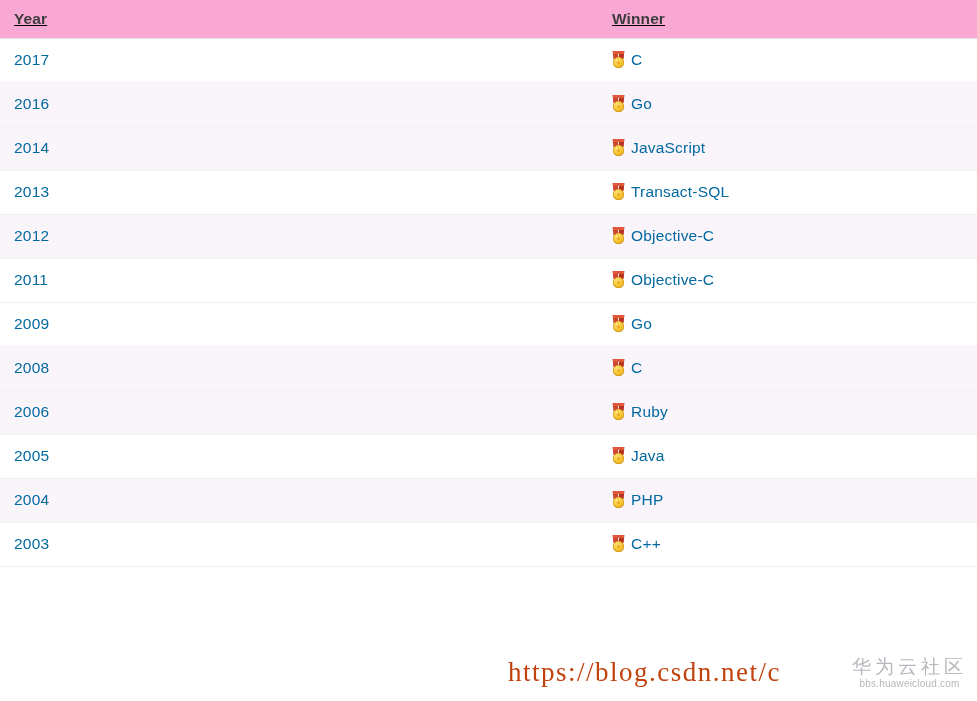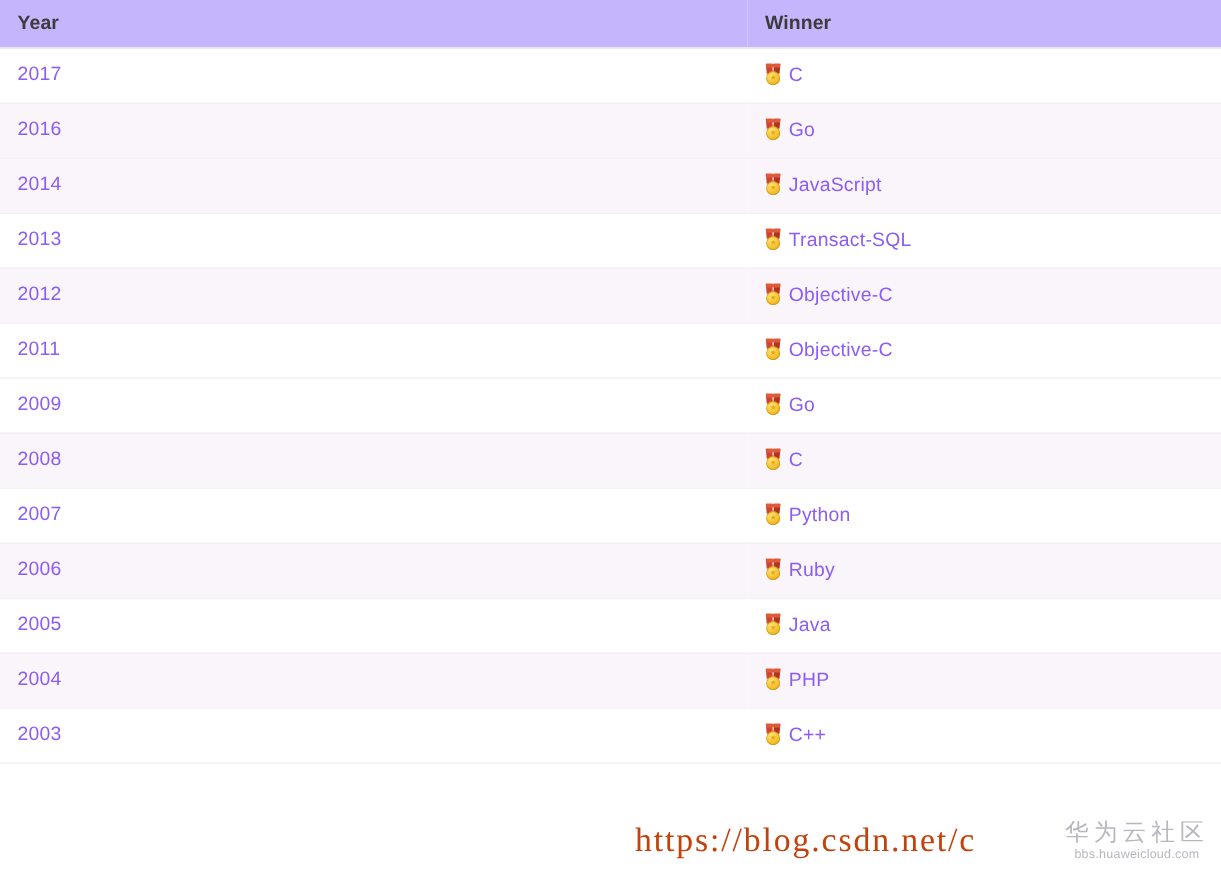--- a/index.html
+++ b/index.html
@@ -26,22 +26,23 @@
   table.winners-table {
     width: 977px;
     border-collapse: collapse;
     table-layout: fixed;
   }
 
   table.winners-table col.col-year  { width: 598px; }
   table.winners-table col.col-winner{ width: 379px; }
 
   thead tr.header-row {
-    background: #c4b5fd;
+    background: #f9a8d4;
     height: 38px;
+    text-decoration: underline;
   }
   thead th {
     text-align: left;
     font-size: 15.5px;
     font-weight: bold;
     color: #3c3c3c;
     padding: 0 0 0 14px;
     vertical-align: middle;
     border-bottom: 1px solid #e3e3e3;
     letter-spacing: 0.1px;
@@ -49,21 +50,21 @@
   thead th.th-winner { padding-left: 14px; }
 
   tbody tr.data-row {
     height: 44px;
   }
   tbody tr.row-odd  { background: #ffffff; }
   tbody tr.row-even { background: #faf5fa; }
 
   tbody td {
     font-size: 15.5px;
-    color: #8b5cf6;
+    color: #0369a1;
     padding: 0 0 0 14px;
     vertical-align: middle;
     border-bottom: 1px solid #f2eef2;
     letter-spacing: 0.2px;
   }
   tbody td.cell-winner {
     padding-left: 14px;
     white-space: nowrap;
   }
 
@@ -189,24 +190,20 @@
           <td class="cell-winner"><span class="medal-icon"><span class="ribbon-left"></span><span class="ribbon-right"></span><span class="ribbon-top"></span><span class="disc"></span><span class="star"></span></span><span class="winner-label">Objective-C</span></td>
         </tr>
         <tr class="data-row row-odd">
           <td class="cell-year">2009</td>
           <td class="cell-winner"><span class="medal-icon"><span class="ribbon-left"></span><span class="ribbon-right"></span><span class="ribbon-top"></span><span class="disc"></span><span class="star"></span></span><span class="winner-label">Go</span></td>
         </tr>
         <tr class="data-row row-even">
           <td class="cell-year">2008</td>
           <td class="cell-winner"><span class="medal-icon"><span class="ribbon-left"></span><span class="ribbon-right"></span><span class="ribbon-top"></span><span class="disc"></span><span class="star"></span></span><span class="winner-label">C</span></td>
         </tr>
-        <tr class="data-row row-odd">
-          <td class="cell-year">2007</td>
-          <td class="cell-winner"><span class="medal-icon"><span class="ribbon-left"></span><span class="ribbon-right"></span><span class="ribbon-top"></span><span class="disc"></span><span class="star"></span></span><span class="winner-label">Python</span></td>
-        </tr>
         <tr class="data-row row-even">
           <td class="cell-year">2006</td>
           <td class="cell-winner"><span class="medal-icon"><span class="ribbon-left"></span><span class="ribbon-right"></span><span class="ribbon-top"></span><span class="disc"></span><span class="star"></span></span><span class="winner-label">Ruby</span></td>
         </tr>
         <tr class="data-row row-odd">
           <td class="cell-year">2005</td>
           <td class="cell-winner"><span class="medal-icon"><span class="ribbon-left"></span><span class="ribbon-right"></span><span class="ribbon-top"></span><span class="disc"></span><span class="star"></span></span><span class="winner-label">Java</span></td>
         </tr>
         <tr class="data-row row-even">
           <td class="cell-year">2004</td>

